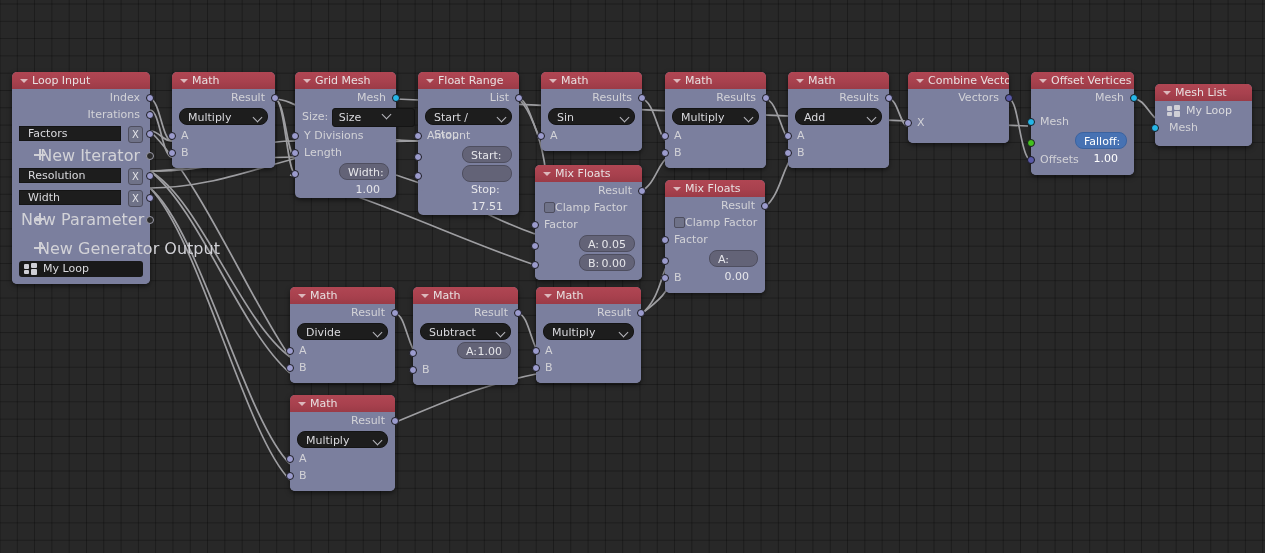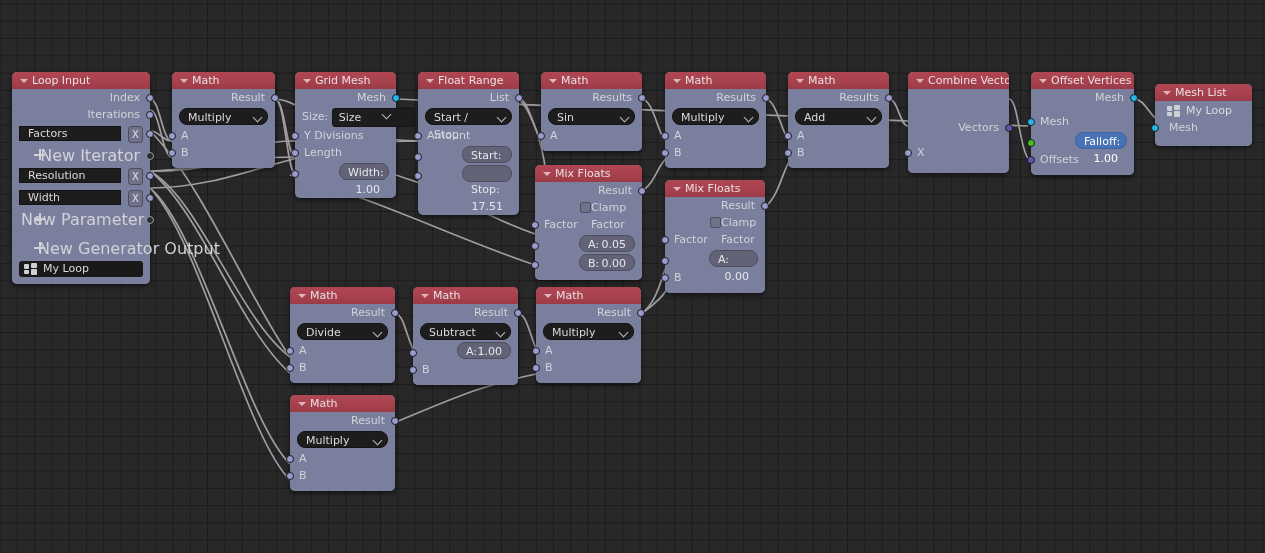--- a/index.html
+++ b/index.html
@@ -195,21 +195,20 @@
     width:13px;height:12px;
   }
   .nodeicon i{position:absolute;background:#cfcfd6;display:block;border-radius:1px;}
 
   .chk{
     position:relative;
     height:17px;line-height:17px;
     padding-left:20px;
     font-size:11px;
     color:#d2d2d7;
-    margin-left:36px;
   }
   .chk .box{
     position:absolute;left:9px;top:3px;
     width:11px;height:11px;
     background:#6f7288;
     border:1px solid #4e4e5f;
     border-radius:2px;
     box-sizing:border-box;
   }
   .inline-label{color:#d2d2d7;font-size:11px;}
@@ -566,21 +565,21 @@
         <span>B</span>
       </div>
     </div>
   </div>
 
   <div class="node" style="left:908px;top:72px;width:101px;">
     <div class="hdr">
       <span class="tri"></span>
       <span>Combine Vector</span>
     </div>
-    <div class="body" style="padding-bottom:12px;margin-top:30px;">
+    <div class="body" style="padding-bottom:12px;">
       <div class="row out">
         <span>Vectors</span>
         <span class="sock right vec"></span>
       </div>
       <div style="height:8px;"></div>
       <div class="row in">
         <span class="sock left"></span>
         <span>X</span>
       </div>
     </div>

